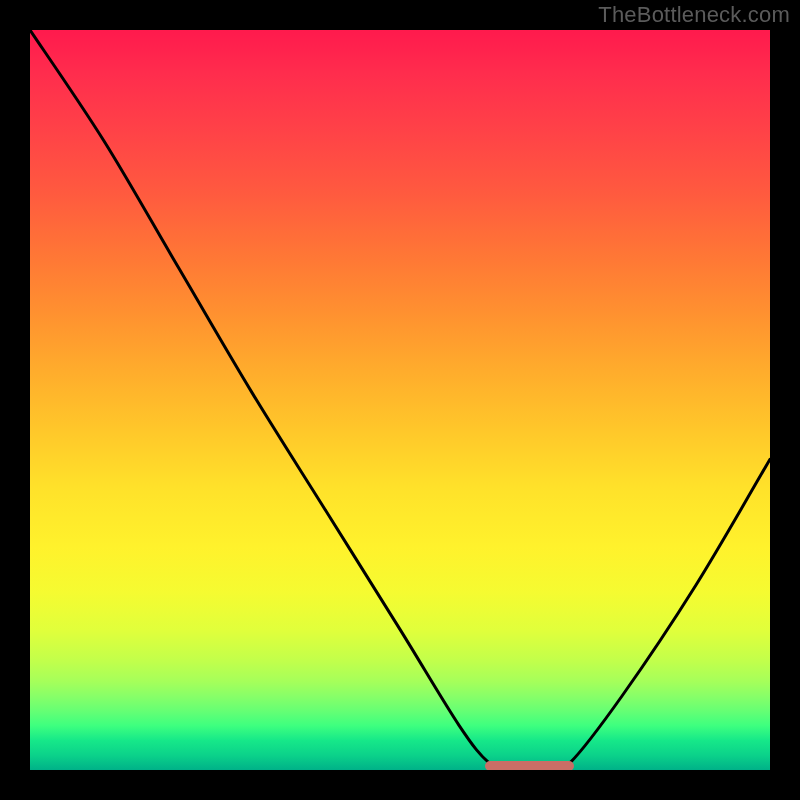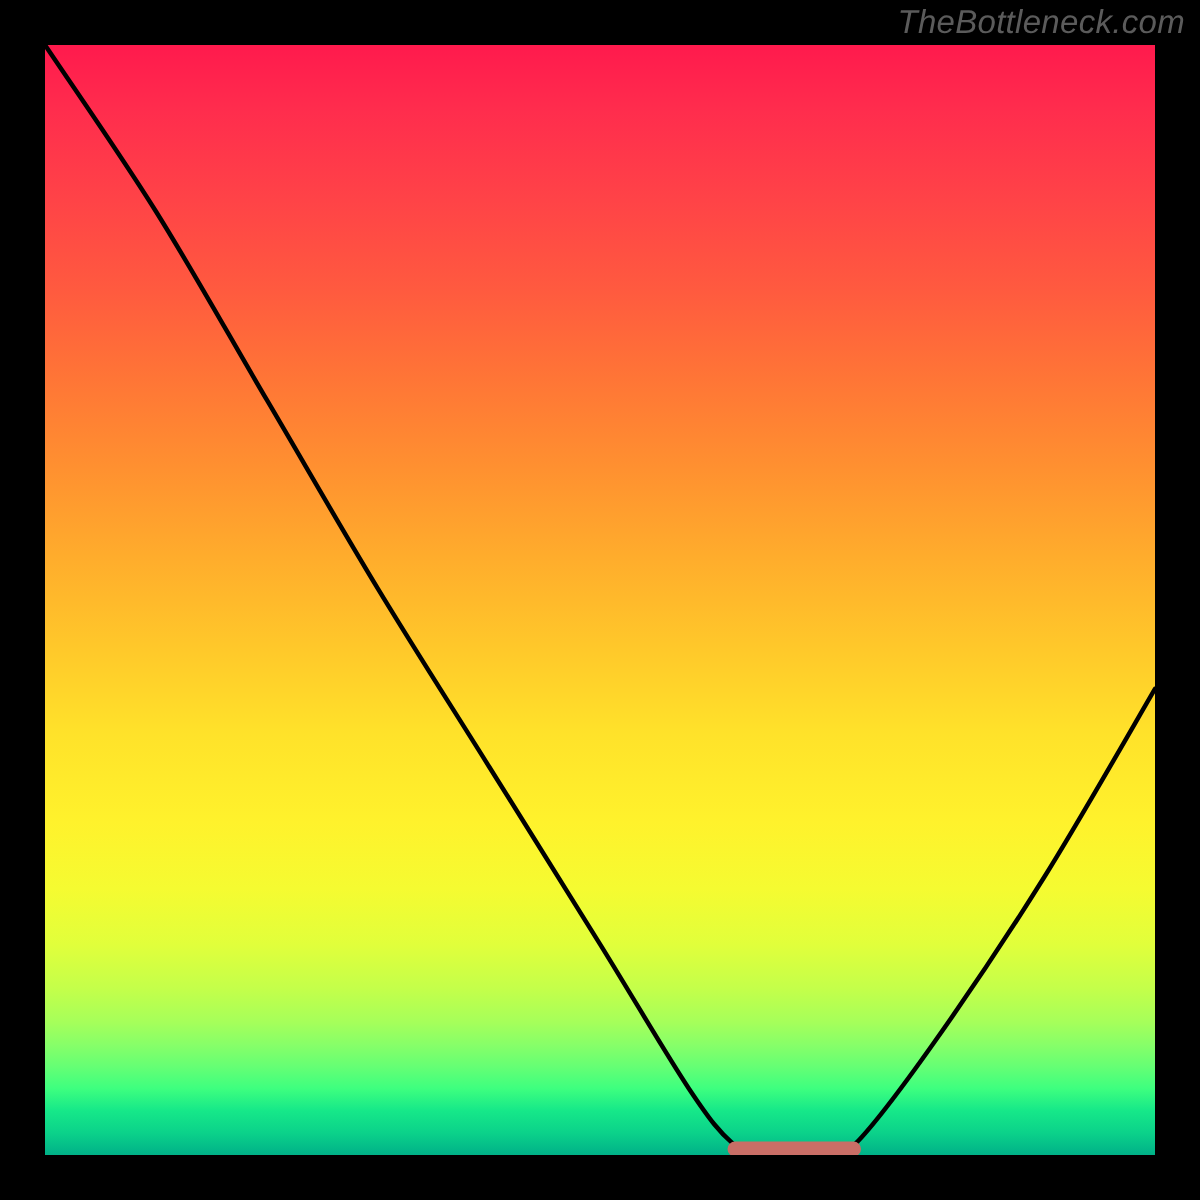--- a/index.html
+++ b/index.html
@@ -19,21 +19,20 @@
   }
   .watermark {
     position: absolute;
     top: 2px;
     right: 10px;
     color: #5b5b5b;
     font-size: 22px;
     font-weight: 500;
     letter-spacing: 0.2px;
     z-index: 10;
-    font-style: italic;
   }
   .plot-area {
     position: absolute;
     left: 30px;
     top: 30px;
     width: 740px;
     height: 740px;
     overflow: hidden;
   }
   .gradient {

